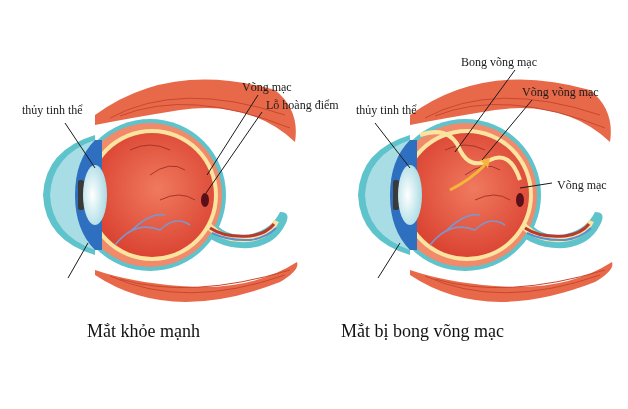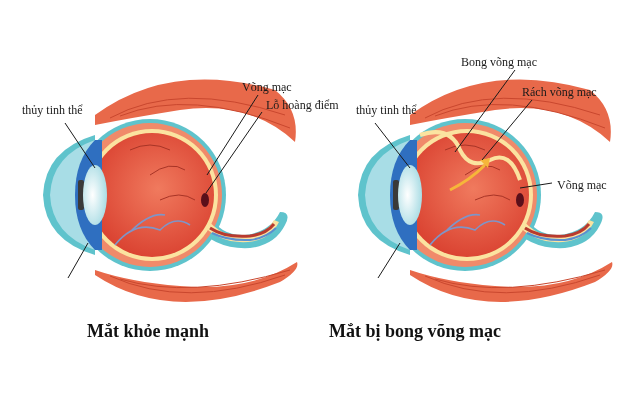--- a/index.html
+++ b/index.html
@@ -1,18 +1,18 @@
 <!DOCTYPE html>
 <html><head>
 <meta charset="utf-8">
 <style>
   html,body{margin:0;padding:0;background:#ffffff;}
   body{width:628px;height:409px;position:relative;overflow:hidden;font-family:"Liberation Serif","DejaVu Serif",serif;}
   .label{position:absolute;font-weight:normal;font-size:12px;color:#1a1a1a;white-space:nowrap;}
-  .caption{position:absolute;font-weight:bold;font-size:18px;color:#111;white-space:nowrap;}
+  .caption{position:absolute;font-weight:normal;font-size:18px;color:#111;white-space:nowrap;}
   svg{position:absolute;left:0;top:0;}
 </style>
 </head>
 <body>
 
 <svg width="628" height="409" viewBox="0 0 628 409">
   <defs>
     <radialGradient id="vit" cx="55%" cy="45%" r="60%">
       <stop offset="0%" stop-color="#f07a5e"></stop>
       <stop offset="100%" stop-color="#d9402f"></stop>
@@ -77,17 +77,17 @@
   <line x1="532" y1="100" x2="482" y2="160" stroke="#1a1a1a" stroke-width="1"></line>
   <line x1="552" y1="183" x2="520" y2="188" stroke="#1a1a1a" stroke-width="1"></line>
 </svg>
 
 <div class="label" style="left:22px;top:103px;">thủy tinh thể</div>
 <div class="label" style="left:242px;top:80px;">Võng mạc</div>
 <div class="label" style="left:266px;top:98px;text-align:center;">Lỗ hoàng điểm</div>
 
 <div class="label" style="left:356px;top:103px;">thủy tinh thể</div>
 <div class="label" style="left:461px;top:55px;">Bong võng mạc</div>
-<div class="label" style="left:522px;top:85px;">Rách võng mạc</div>
+<div class="label" style="left:522px;top:85px;">Võng võng mạc</div>
 <div class="label" style="left:557px;top:178px;">Võng mạc</div>
 
 <div class="caption" style="left:87px;top:321px;">Mắt khỏe mạnh</div>
-<div class="caption" style="left:329px;top:321px;">Mắt bị bong võng mạc</div>
+<div class="caption" style="left:341px;top:321px;">Mắt bị bong võng mạc</div>
 
 </body></html>

